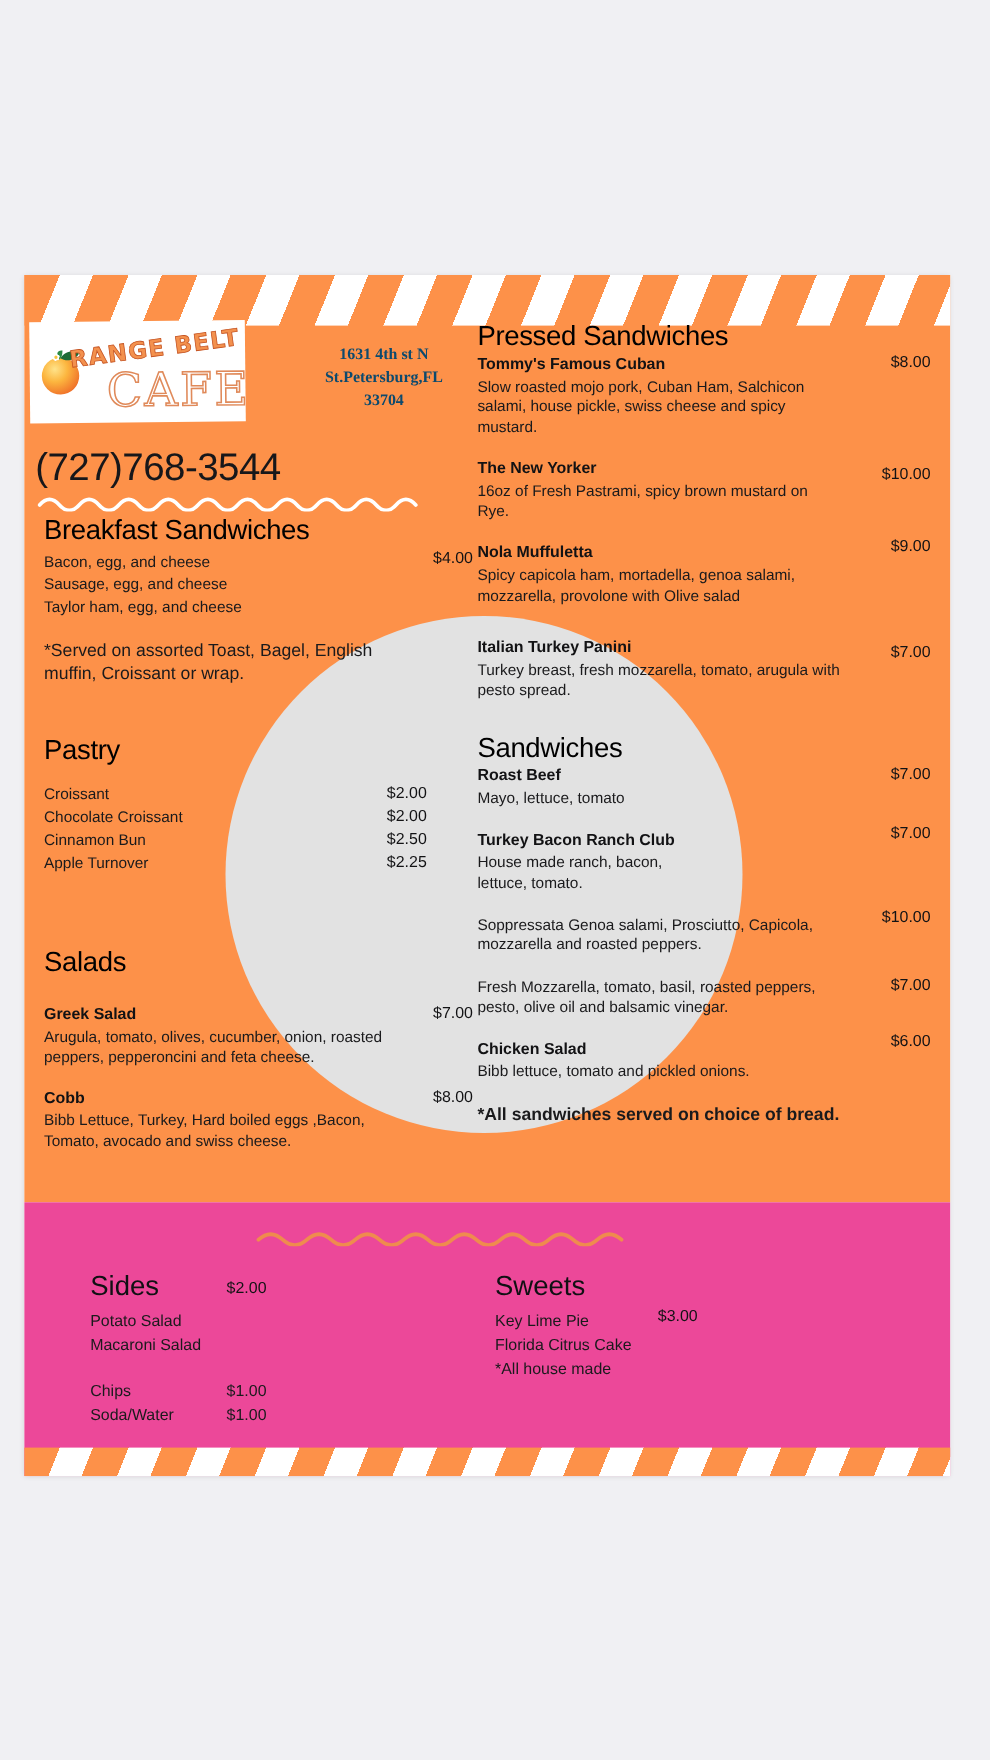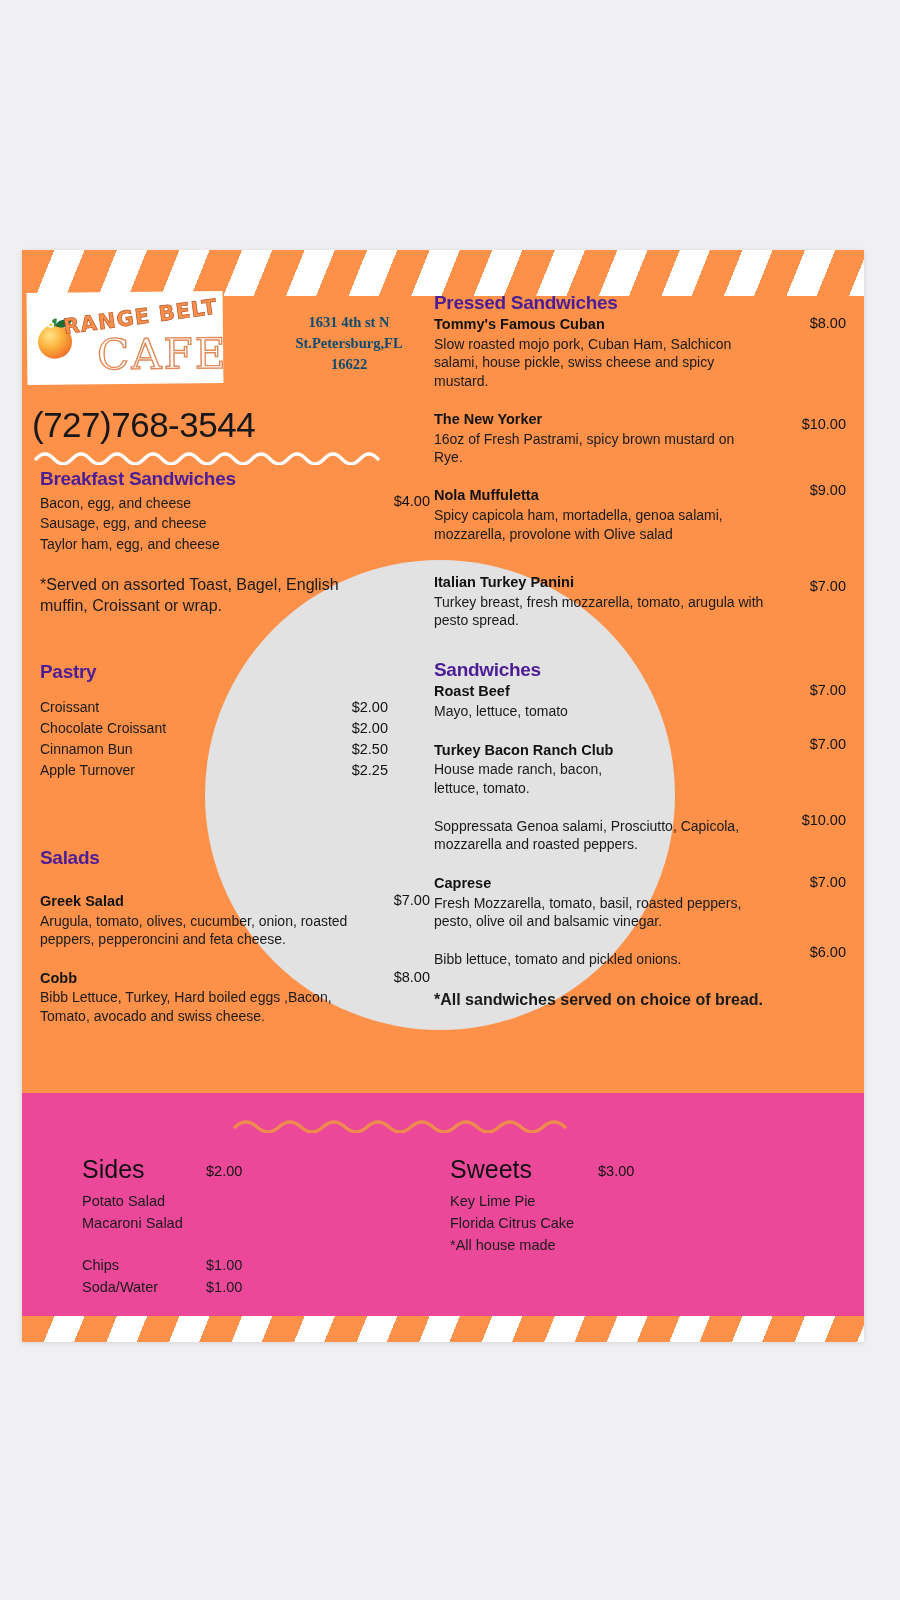--- a/index.html
+++ b/index.html
@@ -119,22 +119,22 @@
     position: absolute;
     left: 12px; top: 197px;
     width: 348px; height: 18px;
   }
 
   
   .col-left  { position: absolute; left: 18px;  top: 218px; width: 390px; }
   .col-right { position: absolute; left: 412px; top: 42px;  width: 412px; }
 
   .sec-title {
-    font-size: 19px; font-weight: 700;
-    color: #4c1d95; letter-spacing: -0.3px;
+    font-size: 25px; font-weight: 400;
+    color: #000000; letter-spacing: -0.3px;
     margin-bottom: 3px;
   }
   .sec-title.tight { margin-bottom: 1px; }
 
   .row { position: relative; margin-bottom: 0; }
   .item-name {
     font-size: 14.5px; font-weight: 700; color: #121214;
     line-height: 1.35;
   }
   .item-desc {
@@ -181,21 +181,21 @@
   .bottom-col-r { position: absolute; left: 428px; top: 62px; width: 330px; }
   .bsec-head { position: relative; height: 30px; }
   .bsec-title {
     font-size: 25px; font-weight: 400; color: #101013;
     display: inline-block; vertical-align: baseline;
   }
   .bsec-price {
     position: absolute; left: 124px; top: 8px;
     font-size: 14.5px; color: #121214;
   }
-  .bsec-price.r { left: 148px; }
+  .bsec-price.r { left: 148px; margin-top: 26px; }
   .blist-row {
     position: relative; height: 22px;
     font-size: 14.5px; color: #1a1a1c;
   }
   .blist-row .bp {
     position: absolute; left: 124px; top: 0;
     font-size: 14.5px; color: #1a1a1c;
   }
 </style>
 </head>
@@ -231,21 +231,21 @@
             <circle cx="18" cy="10" r="1.5" fill="#f7c23a"></circle>
           </svg>
           <div class="logo-word">RANGE BELT</div>
           <div class="logo-cafe">CAFE</div>
         </div>
       </div>
 
       <div class="address">
         <div>1631 4th st N</div>
         <div>St.Petersburg,FL</div>
-        <div>16622</div>
+        <div>33704</div>
       </div>
 
       <div class="phone">(727)768-3544</div>
 
       <svg class="wave-white" viewBox="0 0 348 18" preserveAspectRatio="none">
         <path d="M2,12 Q11,2 20,12 T38,12 T56,12 T74,12 T92,12 T110,12 T128,12 T146,12
                  T164,12 T182,12 T200,12 T218,12 T236,12 T254,12 T272,12 T290,12 T308,12 T326,12 T344,12" fill="none" stroke="#ffffff" stroke-width="3.4" stroke-linecap="round"></path>
       </svg>
 
       <div class="col-left">
@@ -345,26 +345,26 @@
           <div class="item-desc" style="max-width:200px">House made ranch, bacon, lettuce, tomato.</div>
         </div>
         <div class="gap-m"></div>
         <div class="row">
           <div class="price" style="top:-5px">$10.00</div>
           <div class="item-desc" style="max-width:350px">Soppressata Genoa salami, Prosciutto, Capicola, mozzarella and roasted peppers.</div>
         </div>
         <div class="gap-m"></div>
         <div class="row">
           <div class="price">$7.00</div>
-          <div class="item-name">Caprese</div>
           <div class="item-desc" style="max-width:330px">Fresh Mozzarella, tomato, basil, roasted peppers, pesto, olive oil and balsamic vinegar.</div>
         </div>
         <div class="gap-m"></div>
         <div class="row">
           <div class="price" style="top:-6px">$6.00</div>
+          <div class="item-name">Chicken Salad</div>
           <div class="item-desc" style="max-width:340px">Bibb lettuce, tomato and pickled onions.</div>
         </div>
         <div class="gap-m"></div>
         <div class="note" style="font-weight:700;max-width:360px">*All sandwiches served on choice of bread.</div>
       </div>
     </div>
 
     <div class="white-section">
 
       <svg class="wave-orange" viewBox="0 0 350 18" preserveAspectRatio="none">

